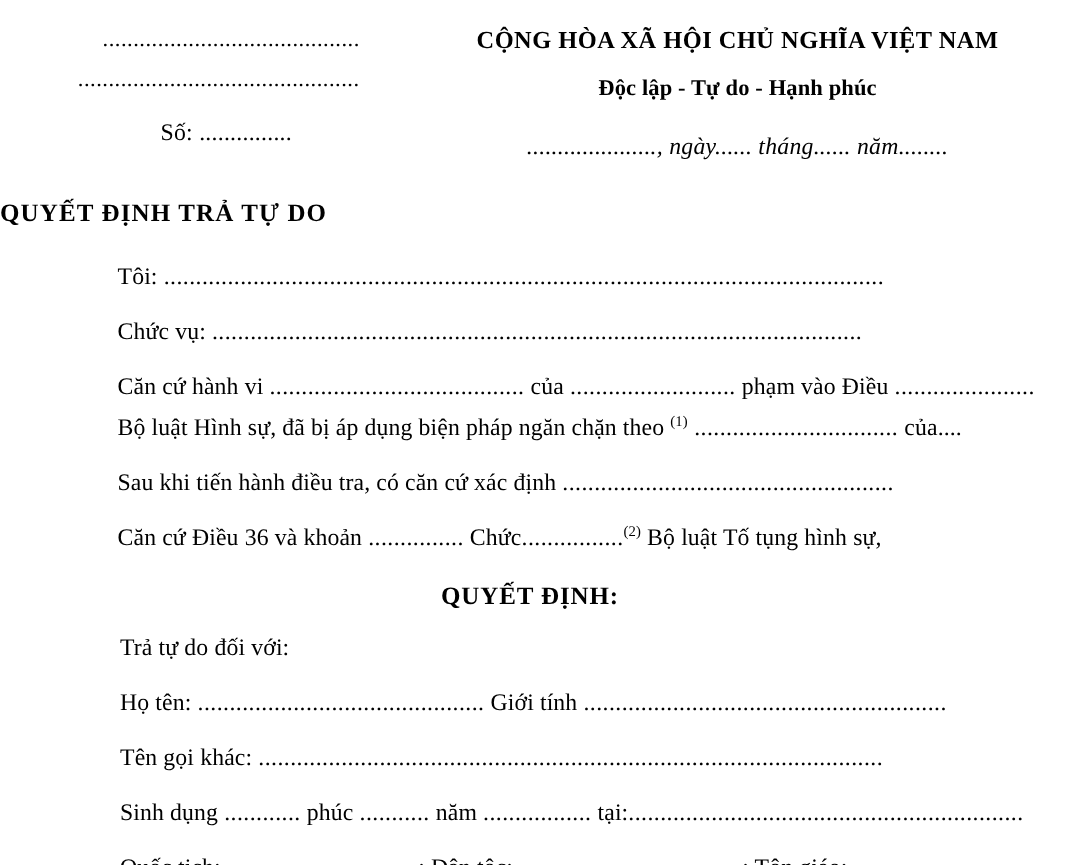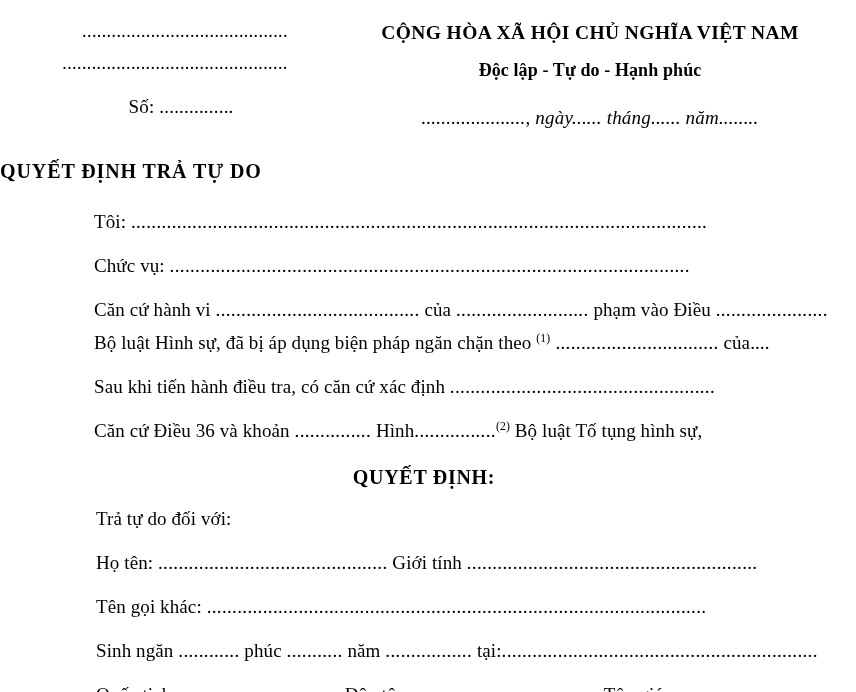--- a/index.html
+++ b/index.html
@@ -166,41 +166,41 @@
 
     <div class="para gap-xs">
       <span>Bộ luật Hình sự, đã bị áp dụng biện pháp ngăn chặn theo </span><sup>(1)</sup><span class="dots"> ................................</span><span> của....</span>
     </div>
 
     <div class="para gap-md">
       <span>Sau khi tiến hành điều tra, có căn cứ xác định </span><span class="dots">....................................................</span>
     </div>
 
     <div class="para gap-md">
-      <span>Căn cứ Điều 36 và khoản </span><span class="dots">...............</span><span> Hình</span><span class="dots">................</span><sup>(2)</sup><span> Bộ luật Tố tụng hình sự,</span>
+      <span>Căn cứ Điều 36 và khoản </span><span class="dots">...............</span><span> Chức</span><span class="dots">................</span><sup>(2)</sup><span> Bộ luật Tố tụng hình sự,</span>
     </div>
 
   </div>
 
   <div class="decision-heading">QUYẾT ĐỊNH:</div>
 
   <div class="body-block indented">
 
     <div class="para gap-sm">Trả tự do đối với:</div>
 
     <div class="para gap-md">
       <span>Họ tên: </span><span class="dots">.............................................</span><span> Giới tính  </span><span class="dots">.........................................................</span>
     </div>
 
     <div class="para gap-md">
       <span>Tên gọi khác: </span><span class="dots">..................................................................................................</span>
     </div>
 
     <div class="para gap-md">
-      <span>Sinh ngăn </span><span class="dots">............</span><span> phúc </span><span class="dots">...........</span><span> năm </span><span class="dots">.................</span><span> tại:</span><span class="dots">..............................................................</span>
+      <span>Sinh dụng </span><span class="dots">............</span><span> phúc </span><span class="dots">...........</span><span> năm </span><span class="dots">.................</span><span> tại:</span><span class="dots">..............................................................</span>
     </div>
 
     <div class="para gap-md">
       <span>Quốc tịch: </span><span class="dots">..............................</span><span>; Dân tộc: </span><span class="dots">...................................</span><span>; Tôn giáo:</span><span class="dots">...........................</span>
     </div>
 
   </div>
 
 </div>
 

